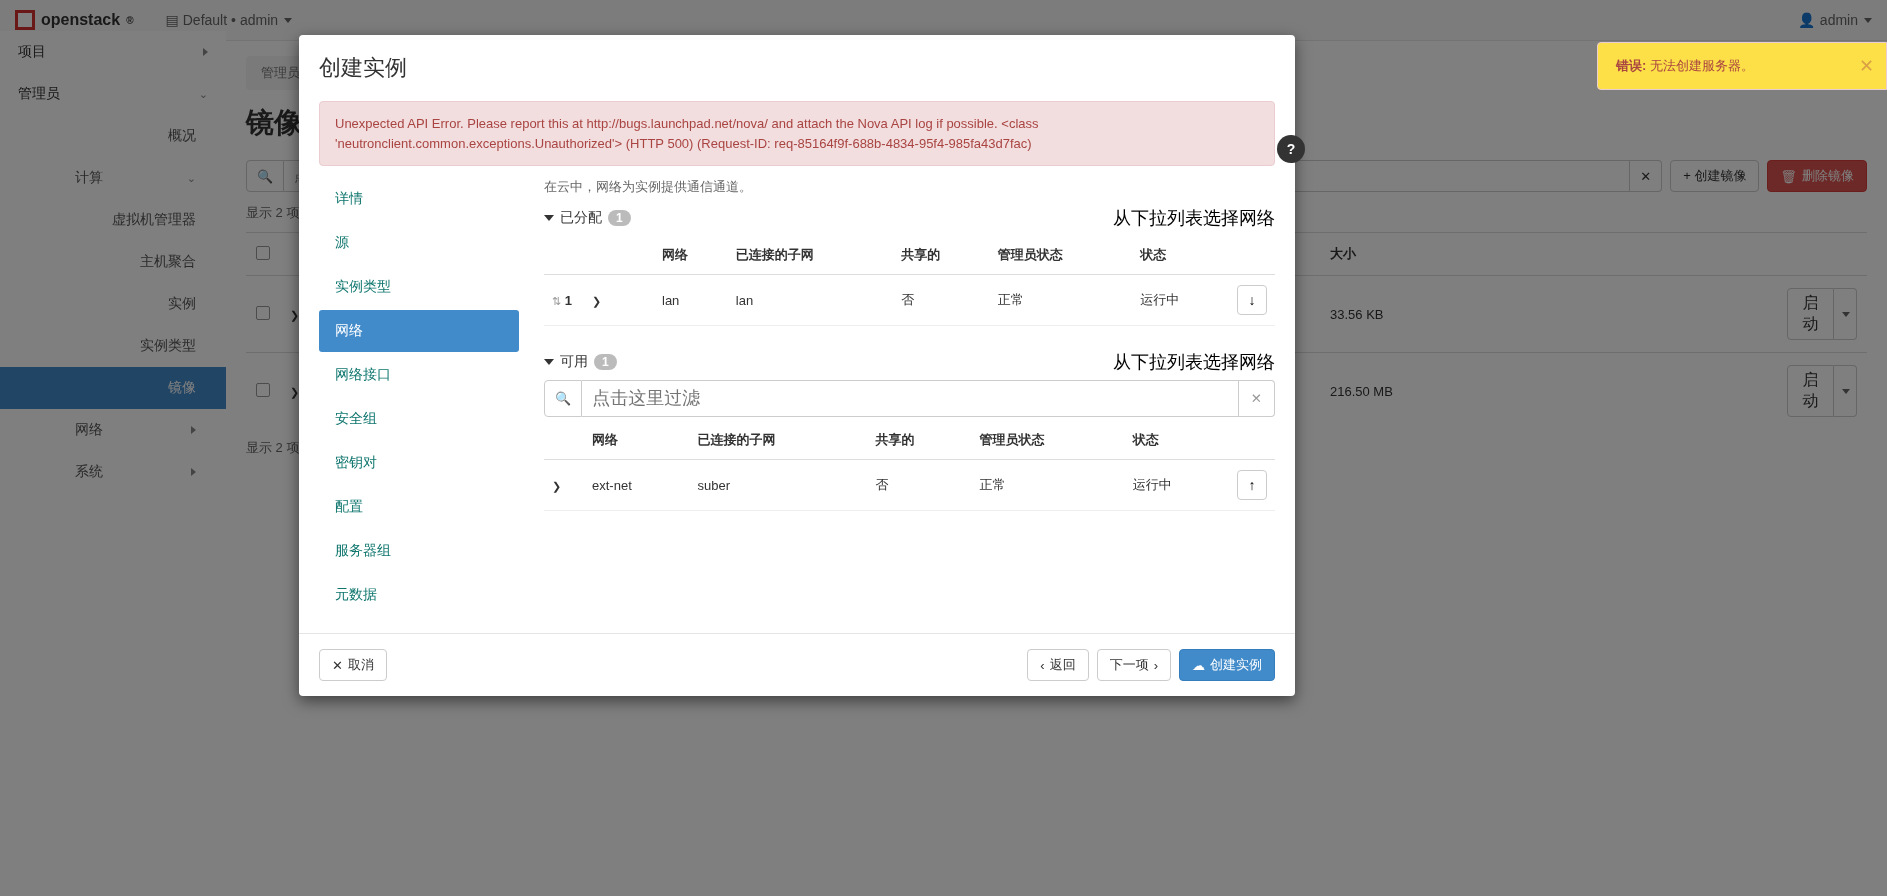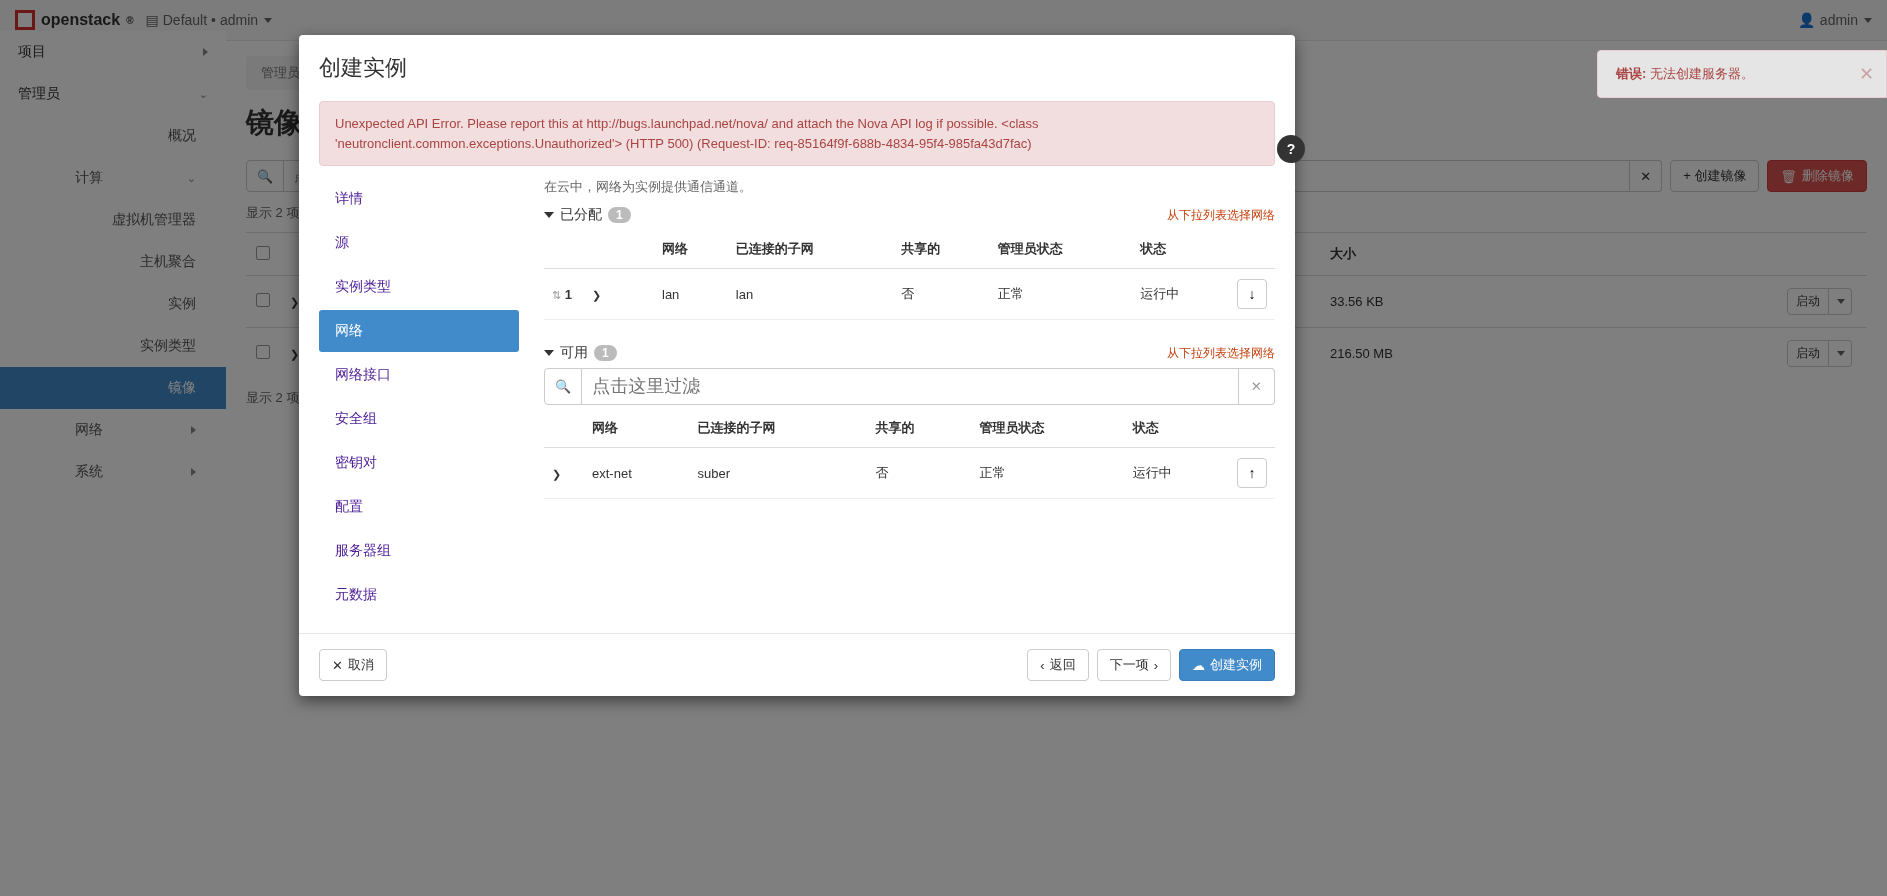--- a/index.html
+++ b/index.html
@@ -1,82 +1,82 @@
 <!DOCTYPE html>
 <html><head>
 <meta charset="utf-8">
 <style>
 *{box-sizing:border-box;margin:0;padding:0;font-family:"Helvetica Neue",Helvetica,Arial,sans-serif}
 body{font-size:14px;color:#333;background:#fff;overflow:hidden}
 .topbar{height:41px;background:#f8f8f8;border-bottom:1px solid #e7e7e7;display:flex;align-items:center;padding:0 15px;justify-content:space-between}
-.topbar-left{display:flex;align-items:center;gap:12px}
+.topbar-left{display:flex;align-items:center;gap:32px}
 .logo{display:flex;align-items:center;gap:6px;font-weight:700;font-size:16px;color:#333}
 .logo-icon{width:20px;height:20px;border:3px solid #d32f2f;background:#fff}
 .proj-sel{color:#666;display:flex;align-items:center;gap:4px}
 .caret{width:0;height:0;border-left:4px solid transparent;border-right:4px solid transparent;border-top:5px solid #666;display:inline-block;margin-left:2px}
 .user-menu{color:#666;display:flex;align-items:center;gap:4px}
 .sidebar{position:absolute;top:31px;left:0;width:226px;bottom:0;background:#fff;border-right:0}
 .nav-item{padding:12px 18px;color:#333;cursor:pointer;display:flex;justify-content:space-between;align-items:center;font-size:14px}
 .nav-item.sub{padding-left:55px;padding-right:30px;justify-content:flex-end;color:#555}
 .nav-item.sub2{padding-left:72px;padding-right:30px;justify-content:flex-end;color:#555}
 .nav-item.sub2b{padding-left:80px;padding-right:30px;justify-content:flex-end;color:#555}
 .nav-item.active{background:#428bca;color:#fff}
 .chevr{font-size:11px;color:#888}
 .main{position:absolute;top:41px;left:226px;right:0;bottom:0;padding:15px 20px;background:#fff}
 .breadcrumb{background:#f5f5f5;padding:8px 15px;border-radius:4px;color:#777;font-size:13px;display:inline-block}
 .page-title{font-size:28px;margin:14px 0 18px;color:#333}
 .toolbar{display:flex;gap:8px;margin-bottom:12px}
 .btn{background:#fff;border:1px solid #ccc;border-radius:4px;padding:6px 12px;font-size:13px;cursor:pointer;display:inline-flex;align-items:center;gap:5px;color:#333}
 .btn.danger{background:#d9534f;border-color:#d43f3a;color:#fff}
 .btn.primary{background:#428bca;border-color:#357ebd;color:#fff}
-.btn.sm{padding:4px 8px;font-size:12px}
+.btn.sm{padding:4px 8px;font-size:16px}
 .btn.icon-only{padding:6px 10px}
 .search-grp{display:flex;flex:1}
 .search-grp .btn{border-radius:4px 0 0 4px}
 .search-grp input{flex:1;border:1px solid #ccc;border-left:0;border-radius:0;padding:6px 10px;font-size:13px}
 .search-grp .clear{border-radius:0 4px 4px 0;border-left:0}
 .count-text{color:#666;font-size:13px;margin:10px 0}
 .tbl{width:100%;border-collapse:collapse}
 .tbl th,.tbl td{padding:12px 10px;border-top:1px solid #ddd;text-align:left;font-size:13px;font-weight:400}
 .tbl th{color:#333;font-weight:700}
 .ck{width:14px;height:14px;border:1px solid #999;border-radius:2px;display:inline-block}
 .split-btn{display:inline-flex}
 .split-btn .btn:first-child{border-radius:4px 0 0 4px}
 .split-btn .btn:last-child{border-radius:0 4px 4px 0;border-left:0;padding:4px 6px}
 .overlay{position:fixed;inset:0;background:rgba(0,0,0,.5);z-index:100}
 .modal{position:absolute;top:35px;left:299px;width:996px;background:#fff;border-radius:4px;box-shadow:0 5px 15px rgba(0,0,0,.5);z-index:101;max-height:720px;overflow:visible}
 .modal-header{padding:18px 20px;font-size:22px;color:#333;border-bottom:0}
 .modal-body{padding:0 20px 15px;display:flex;flex-direction:column}
 .alert-err{background:#f2dede;border:1px solid #ebccd1;color:#a94442;padding:12px 15px;border-radius:4px;font-size:13px;line-height:1.5;margin-bottom:12px}
 .wizard{display:flex;gap:25px}
 .wiz-nav{width:200px;display:flex;flex-direction:column}
-.wiz-step{padding:12px 16px;color:#4c1d95;cursor:pointer;font-size:14px;border-radius:3px;margin-bottom:2px}
+.wiz-step{padding:12px 16px;color:#0f766e;cursor:pointer;font-size:14px;border-radius:3px;margin-bottom:2px}
 .wiz-step.active{background:#428bca;color:#fff}
 .wiz-main{flex:1}
 .wiz-desc{color:#666;font-size:13px;margin-bottom:10px}
 .sec-hdr{display:flex;justify-content:space-between;align-items:center;margin:4px 0 6px}
 .sec-title{display:flex;align-items:center;gap:6px;font-size:14px;color:#333}
 .chev-d{display:inline-block;width:0;height:0;border-left:5px solid transparent;border-right:5px solid transparent;border-top:6px solid #333}
 .badge{background:#bbb;color:#fff;border-radius:10px;padding:1px 8px;font-size:12px;font-weight:700}
-.hint{color:#c2410c;font-size:12px}
+.hint{color:#000000;font-size:18px}
 .net-tbl{width:100%;border-collapse:collapse;font-size:13px}
 .net-tbl th{padding:10px 8px;text-align:left;font-weight:700;color:#333;border-bottom:1px solid #ddd}
 .net-tbl td{padding:10px 8px;border-top:1px solid #eee;border-bottom:1px solid #eee}
 .sort-ic{color:#999;font-size:11px;cursor:move}
 .order-n{font-weight:700}
 .expand-ic{color:#333;cursor:pointer;font-size:11px}
 .act-btn{border:1px solid #ccc;background:#fff;width:30px;height:30px;border-radius:4px;cursor:pointer;font-size:14px;display:flex;align-items:center;justify-content:center}
 .filter-grp{display:flex;margin:6px 0 4px}
 .filter-grp .btn{border-radius:4px 0 0 4px}
 .filter-grp input{flex:1;border:1px solid #ccc;border-left:0;padding:7px 10px;font-size:18px}
 .filter-grp .clr{border:1px solid #ccc;border-left:0;background:#fff;padding:0 12px;border-radius:0 4px 4px 0;cursor:pointer;color:#999}
 .modal-footer{padding:15px 20px;border-top:1px solid #e5e5e5;display:flex;justify-content:space-between}
 .modal-footer .right{display:flex;gap:8px}
 .help-bub{position:absolute;top:100px;right:-10px;width:28px;height:28px;background:#333;color:#fff;border-radius:50%;display:flex;align-items:center;justify-content:center;font-weight:700;z-index:105}
-.toast{position:fixed;top:50px;right:0;z-index:200;background:#e5e5e5;border:1px solid #ebccd1;color:#a94442;padding:14px 40px 14px 18px;border-radius:4px 0 0 4px;font-size:13px;min-width:290px}
+.toast{position:fixed;top:42px;right:0;z-index:200;background:#fde047;border:1px solid #ebccd1;color:#a94442;padding:14px 40px 14px 18px;border-radius:4px 0 0 4px;font-size:13px;min-width:290px}
 .toast .close{position:absolute;right:12px;top:12px;color:#a94442;opacity:.4;cursor:pointer;font-size:18px}
 .chevr-r::before{content:"";display:inline-block;width:0;height:0;border-top:4px solid transparent;border-bottom:4px solid transparent;border-left:5px solid #888}
 .glyph{font-style:normal}
 </style>
 </head>
 <body>
 
 <div class="topbar">
   <div class="topbar-left">
     <div class="logo">

